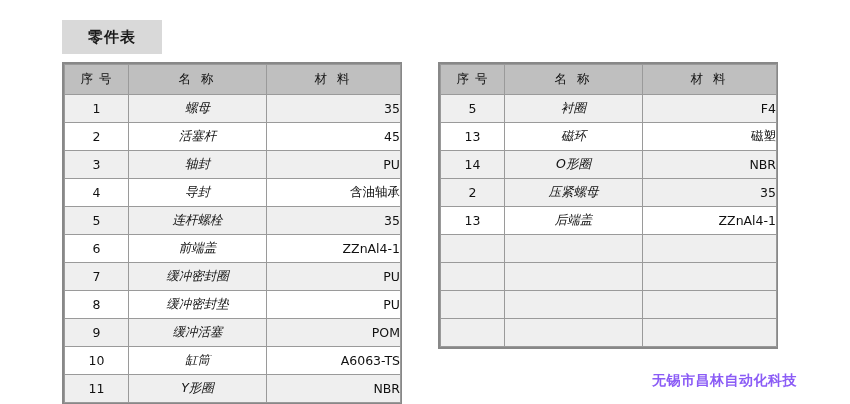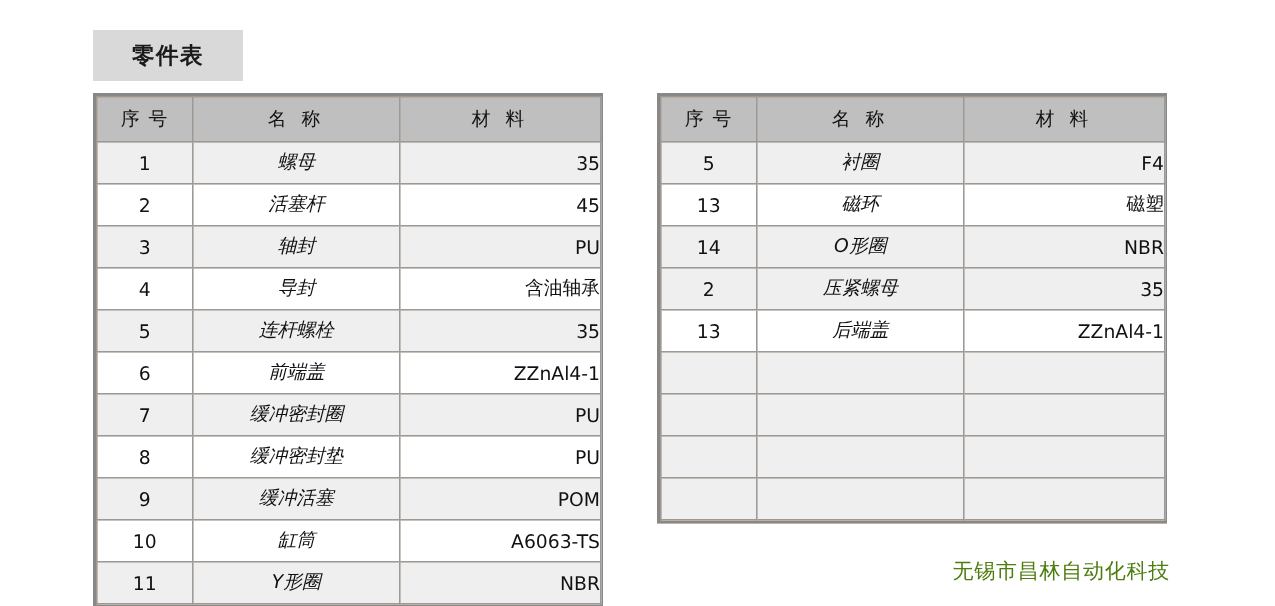--- a/index.html
+++ b/index.html
@@ -77,25 +77,25 @@
   table.parts tbody td.cell-mat  { background: #efefef; text-align: right; }
   table.parts tbody tr.alt td.cell-no,
   table.parts tbody tr.alt td.cell-name,
   table.parts tbody tr.alt td.cell-mat { background: #ffffff; }
 
   table.parts tbody td.empty { background: #efefef; }
 
   
   .footer {
     position: absolute;
-    right: 70px;
+    right: 53px;
     bottom: 14px;
     font-size: 14px;
-    font-weight: normal;
-    color: #4d7c0f;
+    font-weight: bold;
+    color: #8b5cf6;
     letter-spacing: 0.5px;
   }
 </style>
 </head>
 <body>
 
 <div class="title-banner">
   <span class="title-text">零件表</span>
 </div>
 

